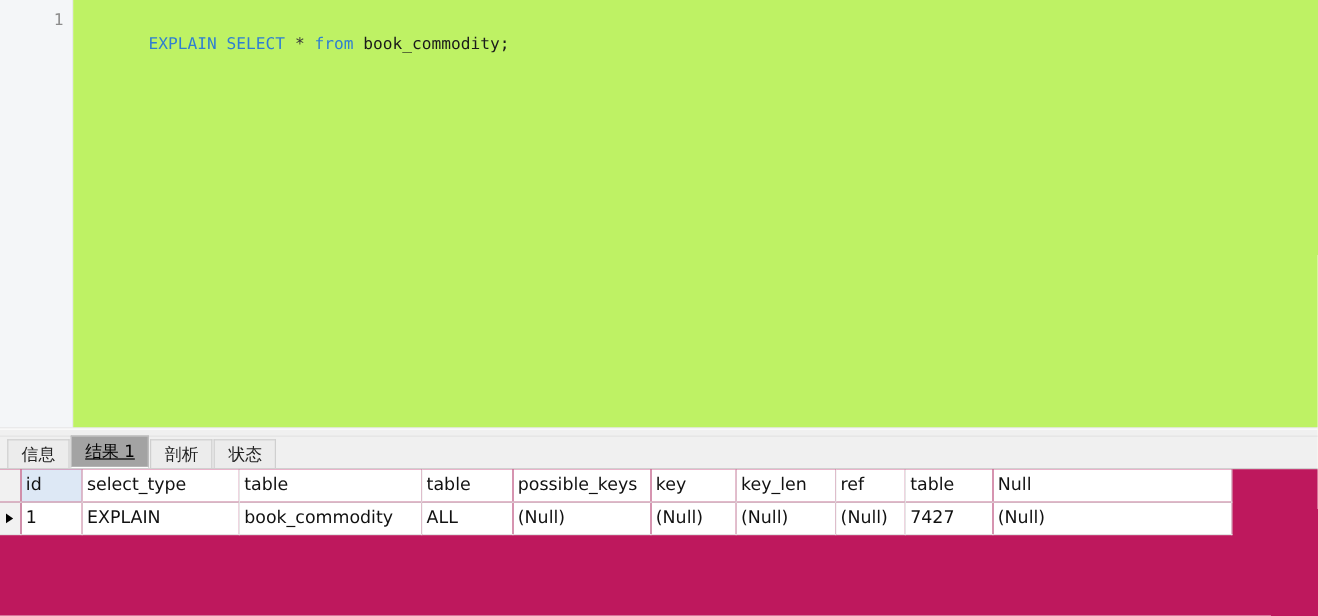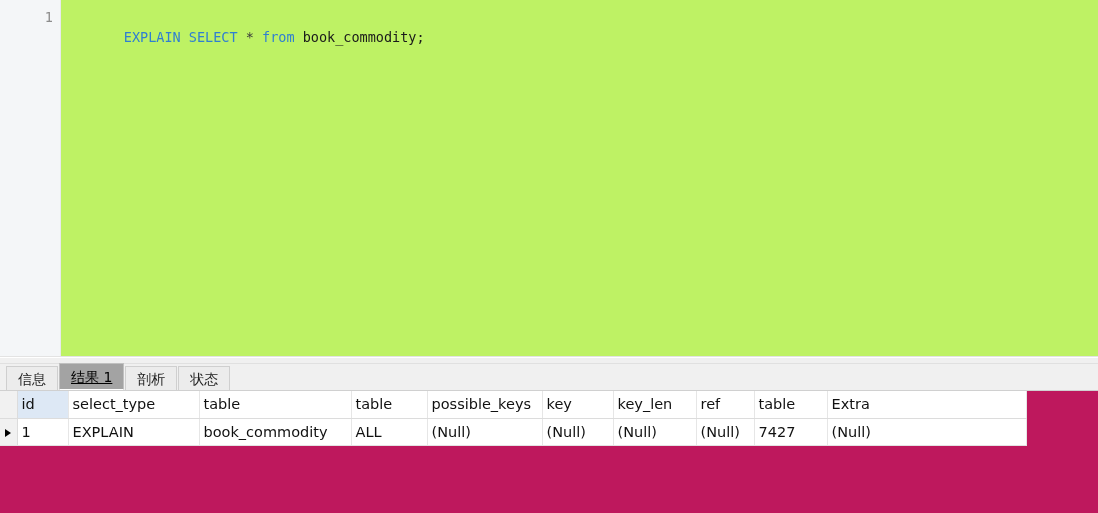--- a/index.html
+++ b/index.html
@@ -231,21 +231,21 @@
           <th class="rowhdr"></th>
           <th class="sel">id</th>
           <th>select_type</th>
           <th>table</th>
           <th>table</th>
           <th>possible_keys</th>
           <th>key</th>
           <th>key_len</th>
           <th>ref</th>
           <th>table</th>
-          <th>Extra</th>
+          <th>Null</th>
         </tr>
       </thead>
       <tbody>
         <tr class="datarow">
           <td class="rowhdr">
             <span class="cur-arrow"></span>
           </td>
           <td class="num">1</td>
           <td>EXPLAIN</td>
           <td>book_commodity</td>

